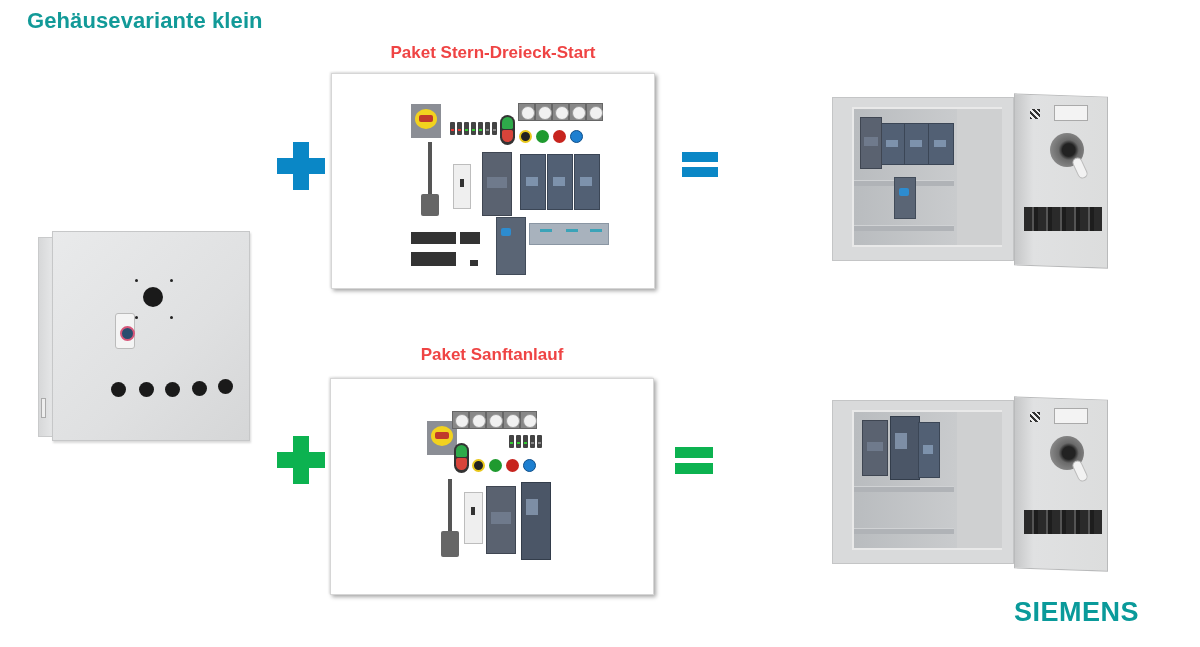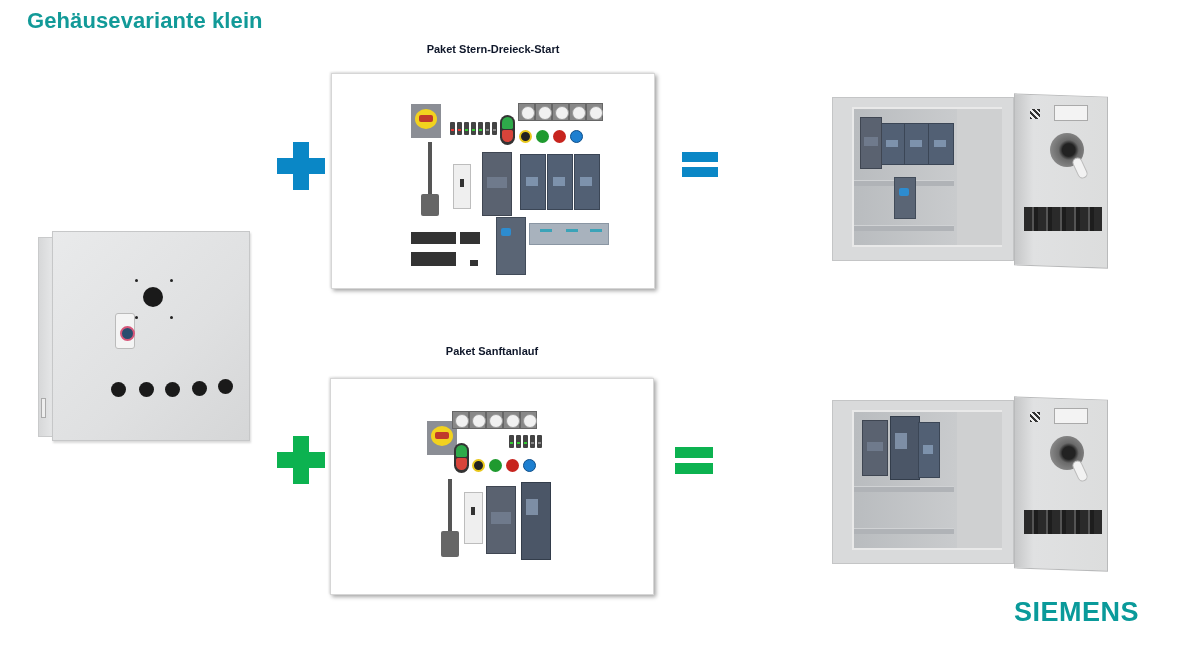--- a/index.html
+++ b/index.html
@@ -1,20 +1,20 @@
 <!DOCTYPE html>
 <html><head>
 <meta charset="utf-8">
 <style>
   * { box-sizing: border-box; margin: 0; padding: 0; }
   html, body { width: 1200px; height: 647px; background: #ffffff; overflow: hidden; }
   body { position: relative; font-family: "Liberation Sans", sans-serif; }
 
   .title { position: absolute; left: 27px; top: 8px; font-size: 22px; font-weight: bold; color: #129a98; letter-spacing: 0.1px; }
-  .pkg-label { position: absolute; font-size: 11px; font-weight: bold; color: #0f172a; text-align: center; width: 324px; }
+  .pkg-label { position: absolute; font-size: 17px; font-weight: bold; color: #ef4444; text-align: center; width: 324px; }
   .pkg-label.p1 { left: 331px; top: 43px; }
   .pkg-label.p2 { left: 330px; top: 345px; }
 
   .frame { position: absolute; background: #fff; border: 1px solid #d6d6d6; box-shadow: 2px 2px 4px rgba(0,0,0,0.35), -1px -1px 2px rgba(0,0,0,0.10); }
   .frame.f1 { left: 331px; top: 73px; width: 324px; height: 216px; }
   .frame.f2 { left: 330px; top: 378px; width: 324px; height: 217px; }
 
   
   .plus { position: absolute; width: 48px; height: 48px; }
   .plus::before, .plus::after { content: ""; position: absolute; background: var(--c); }

